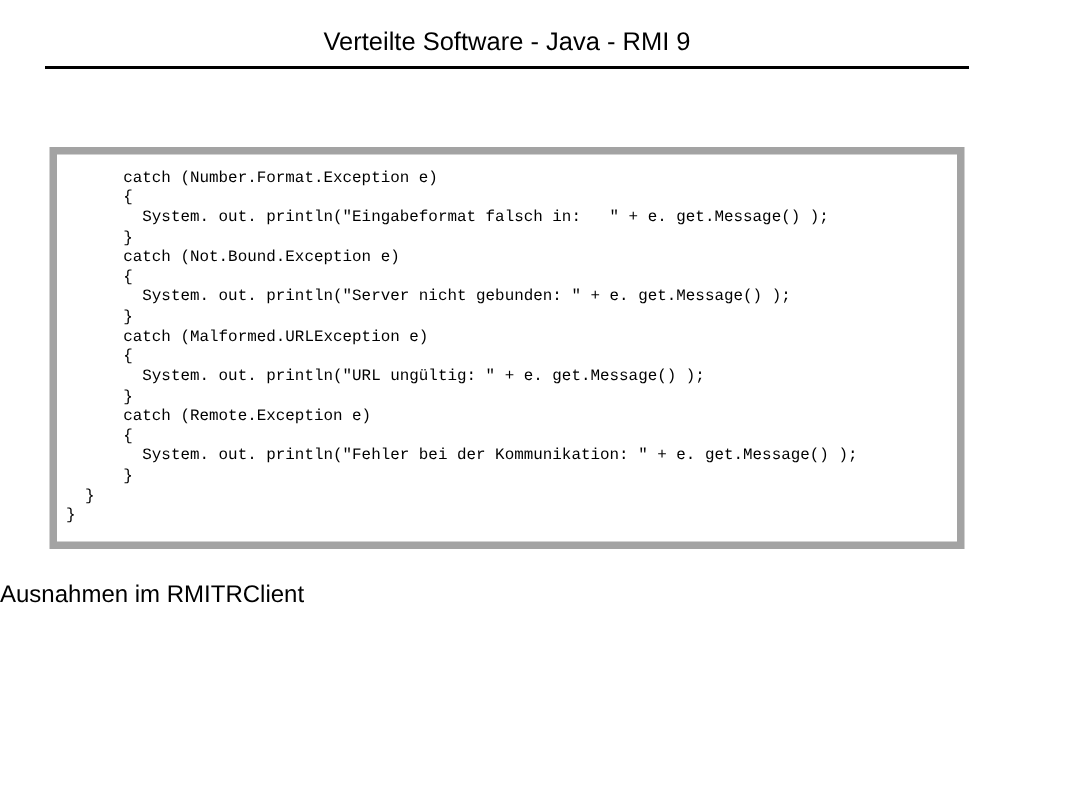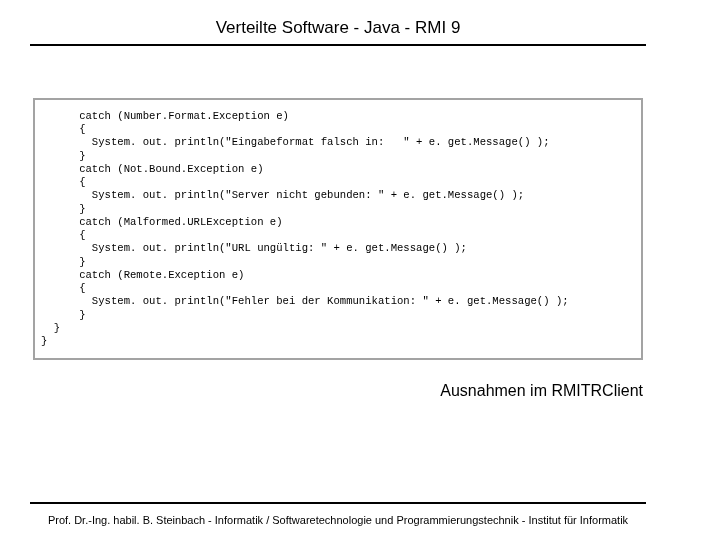--- a/index.html
+++ b/index.html
@@ -24,33 +24,33 @@
     padding-top: 18px;
     padding-bottom: 6px;
   }
   .hr-top {
     margin: 0 30px;
     border: none;
     border-top: 2px solid #000;
   }
   .code-frame {
     margin: 52px 33px 0 33px;
-    border: 2px solid #a3a3a3;
+    border: 5px solid #a3a3a3;
     padding: 10px 6px 10px 6px;
     box-sizing: border-box;
   }
   .code {
     font-family: "Courier New", Courier, monospace;
     font-size: 10.6px;
     line-height: 1.25;
     white-space: pre;
     color: #000;
   }
   .caption {
-    text-align: right;
+    text-align: left;
     font-size: 16px;
     margin: 22px 33px 0 0;
   }
   .footer-wrap {
     position: absolute;
     left: 0;
     right: 0;
     bottom: 14px;
   }
   .hr-bottom {
@@ -88,18 +88,14 @@
       catch (Remote.Exception e)
       {
         System. out. println("Fehler bei der Kommunikation: " + e. get.Message() );
       }
   }
 }</div>
   </div>
 
   <div class="caption">Ausnahmen im RMITRClient</div>
 
-  <div class="footer-wrap">
-    <hr class="hr-bottom">
-    <div class="footer">Prof. Dr.-Ing. habil. B. Steinbach - Informatik / Softwaretechnologie und Programmierungstechnik - Institut für Informatik</div>
-  </div>
 
 </div>
 
 </body></html>

